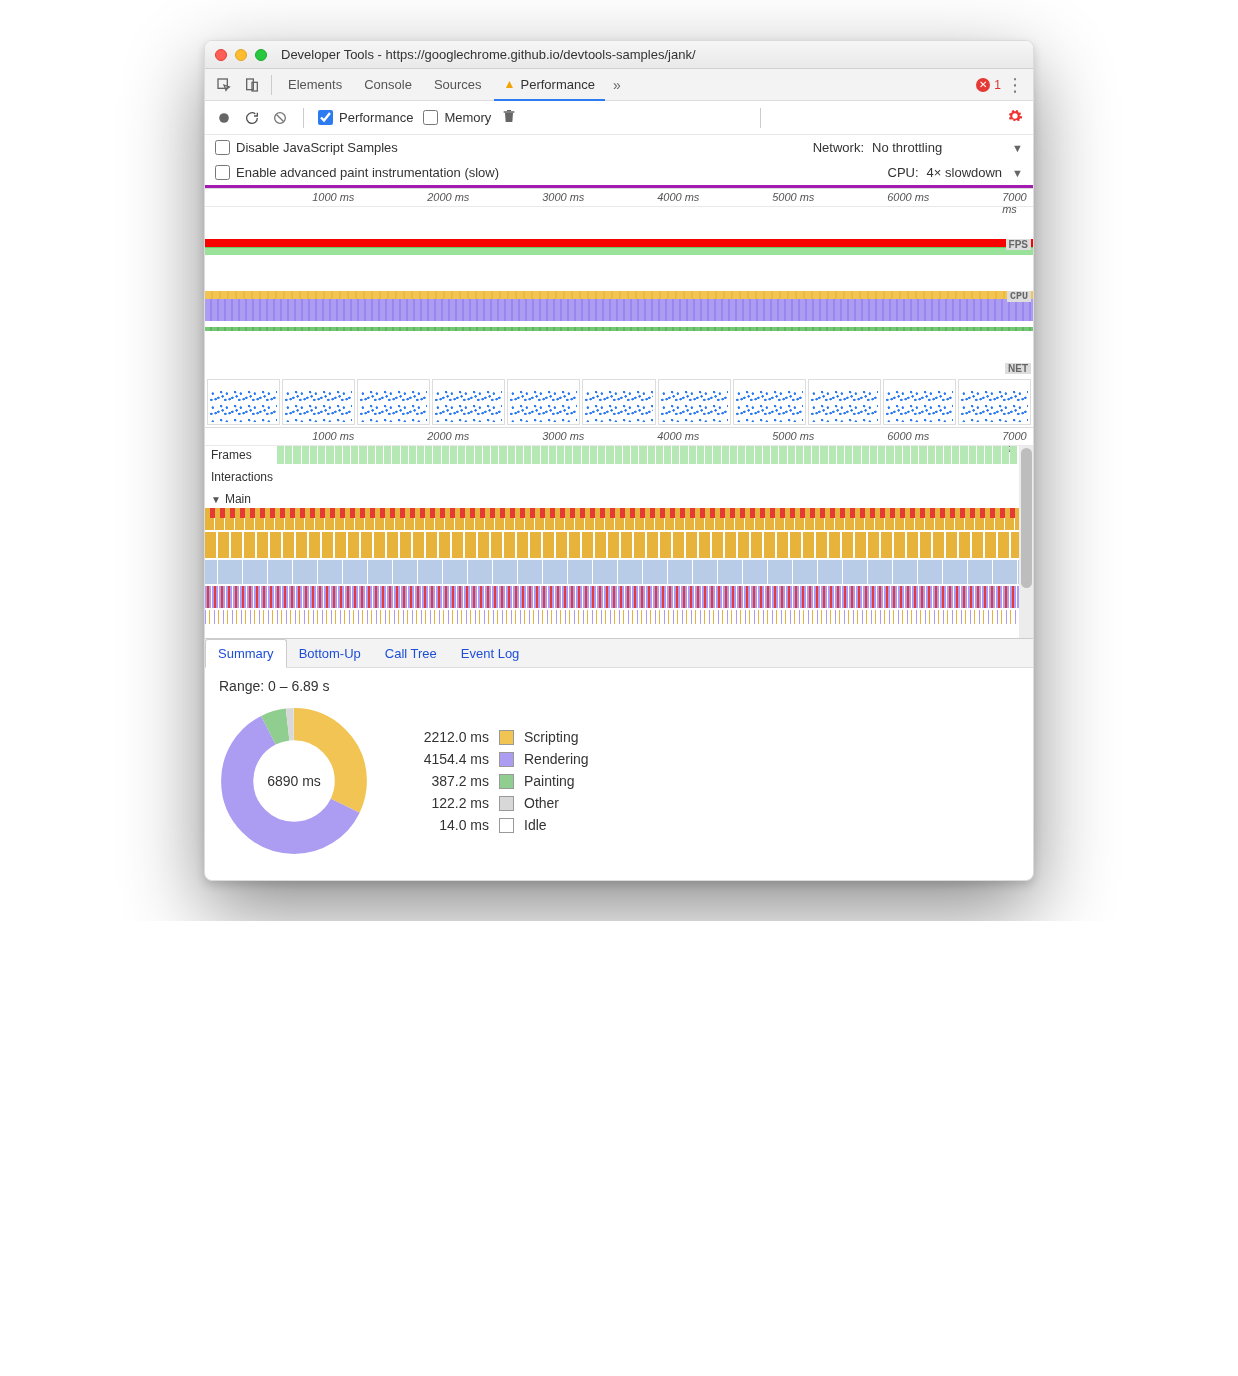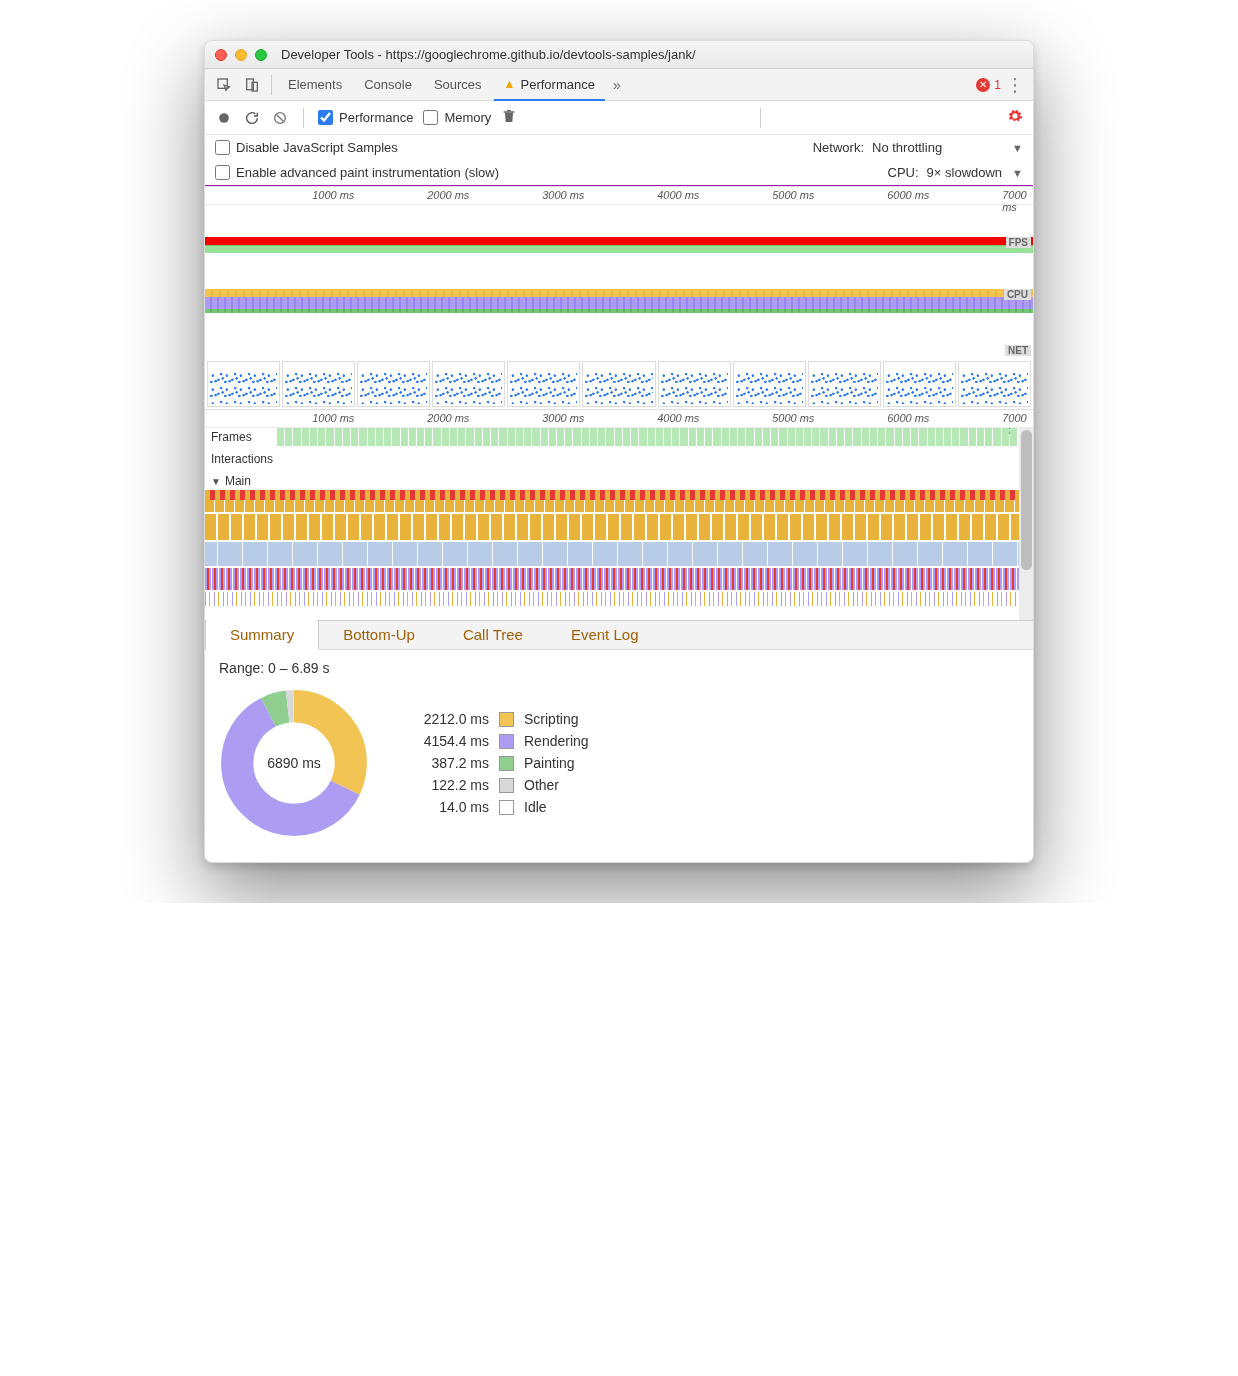--- a/index.html
+++ b/index.html
@@ -65,40 +65,40 @@
   .select .arrow{color:#666;font-size:11px;}
   
   .overview{border-top:1px solid #dcdcdc;}
   .ruler{height:18px;position:relative;font-size:11px;color:#555;border-bottom:1px solid #e9e9e9;}
   .ruler .tick{position:absolute;top:2px;font-style:italic;}
   .rowlabel{position:relative;margin-top:32px;}
   .rowlabel .lab{position:absolute;right:2px;top:0;font-size:10px;font-weight:bold;color:#666;background:#ddd;padding:0 3px;}
   .fpsrow{height:20px;background:linear-gradient(#fff,#fff);position:relative;}
   .fpsbar{height:8px;background:#f90000;margin-top:2px;}
   .fpsg{height:8px;background:#9ae29a;border-top:1px solid #6acb6a;}
-  .cpurow{height:24px;position:relative;background:#fff;overflow:hidden;}
+  .cpurow{height:40px;position:relative;background:#fff;overflow:hidden;font-family:Liberation Mono, monospace;}
   .cpuband{position:absolute;left:0;right:0;}
   .netrow{height:14px;position:relative;}
   .thumbs{height:50px;display:flex;gap:2px;padding:2px;overflow:hidden;}
   .thumb{flex:1;min-width:0;border:1px solid #ddd;background:#fff;position:relative;}
   .thumb::after{content:'';position:absolute;inset:8px 2px 2px 2px;
     background:radial-gradient(circle at 20% 40%,#2d7bf0 1px,transparent 1.5px),radial-gradient(circle at 60% 70%,#2d7bf0 1px,transparent 1.5px),radial-gradient(circle at 80% 30%,#2d7bf0 1px,transparent 1.5px),radial-gradient(circle at 40% 80%,#2d7bf0 1px,transparent 1.5px),radial-gradient(circle at 10% 85%,#2d7bf0 1px,transparent 1.5px),radial-gradient(circle at 90% 60%,#2d7bf0 1px,transparent 1.5px);
     background-size:14px 14px;}
   
   .flame{position:relative;}
   .trackhdr{font-size:12px;color:#333;padding:2px 6px;display:flex;align-items:center;gap:4px;}
   .frames-strip{height:18px;display:flex;gap:1px;padding:0 2px;}
   .frames-strip span{flex:1;background:#b6e8b6;}
   .main-flame{height:130px;position:relative;background:#fff;}
   .stripe{position:absolute;left:0;right:0;}
   .bottom-scrollbar-area{position:absolute;right:0;top:0;width:14px;bottom:0;background:#ececec;}
   .sb-thumb{position:absolute;right:1px;width:11px;background:#bdbdbd;border-radius:6px;}
   
   .sumtabs{display:flex;border-top:1px solid #ccc;border-bottom:1px solid #ddd;background:#f3f3f3;height:30px;align-items:flex-end;}
-  .sumtab{padding:6px 24px;color:#a16207;font-size:15px;}
+  .sumtab{padding:6px 12px;color:#1d4ed8;font-size:13px;}
   .sumtab.active{background:#fff;border:1px solid #ccc;border-bottom:1px solid #fff;border-radius:3px 3px 0 0;margin-bottom:-1px;}
   .summary{padding:10px 14px 24px;}
   .range{font-size:14px;color:#333;margin-bottom:12px;}
   .sumbody{display:flex;gap:30px;align-items:center;}
   .donut{position:relative;width:150px;height:150px;}
   .donut svg{width:150px;height:150px;transform:rotate(-90deg);}
   .donut .center{position:absolute;inset:0;display:flex;align-items:center;justify-content:center;font-size:14px;color:#333;}
   .legend{display:flex;flex-direction:column;gap:6px;}
   .legrow{display:flex;align-items:center;gap:10px;font-size:14px;color:#333;}
   .legrow .ms{width:90px;text-align:right;}
@@ -203,29 +203,29 @@
       <span>Disable JavaScript Samples</span>
     </label>
     <div class="right">
       <span>Network:</span>
       <div class="select">
         <span>No throttling</span>
         <span class="arrow" style="margin-left:60px">▼</span>
       </div>
     </div>
   </div>
-  <div class="optrow" style="border-bottom:1px solid #a21caf;">
+  <div class="optrow" style="border-bottom:3px solid #a21caf;">
     <label class="check">
       <input type="checkbox" style="">
       <span>Enable advanced paint instrumentation (slow)</span>
     </label>
     <div class="right">
       <span>CPU:</span>
       <div class="select">
-        <span>9× slowdown</span>
+        <span>4× slowdown</span>
         <span class="arrow">▼</span>
       </div>
     </div>
   </div>
 
   <div class="overview">
     <div class="ruler" id="ruler1">
         <span class="tick" style="left: 12.9444%;">1000 ms</span>
         <span class="tick" style="left: 26.8333%;">2000 ms</span>
         <span class="tick" style="left: 40.7222%;">3000 ms</span>

